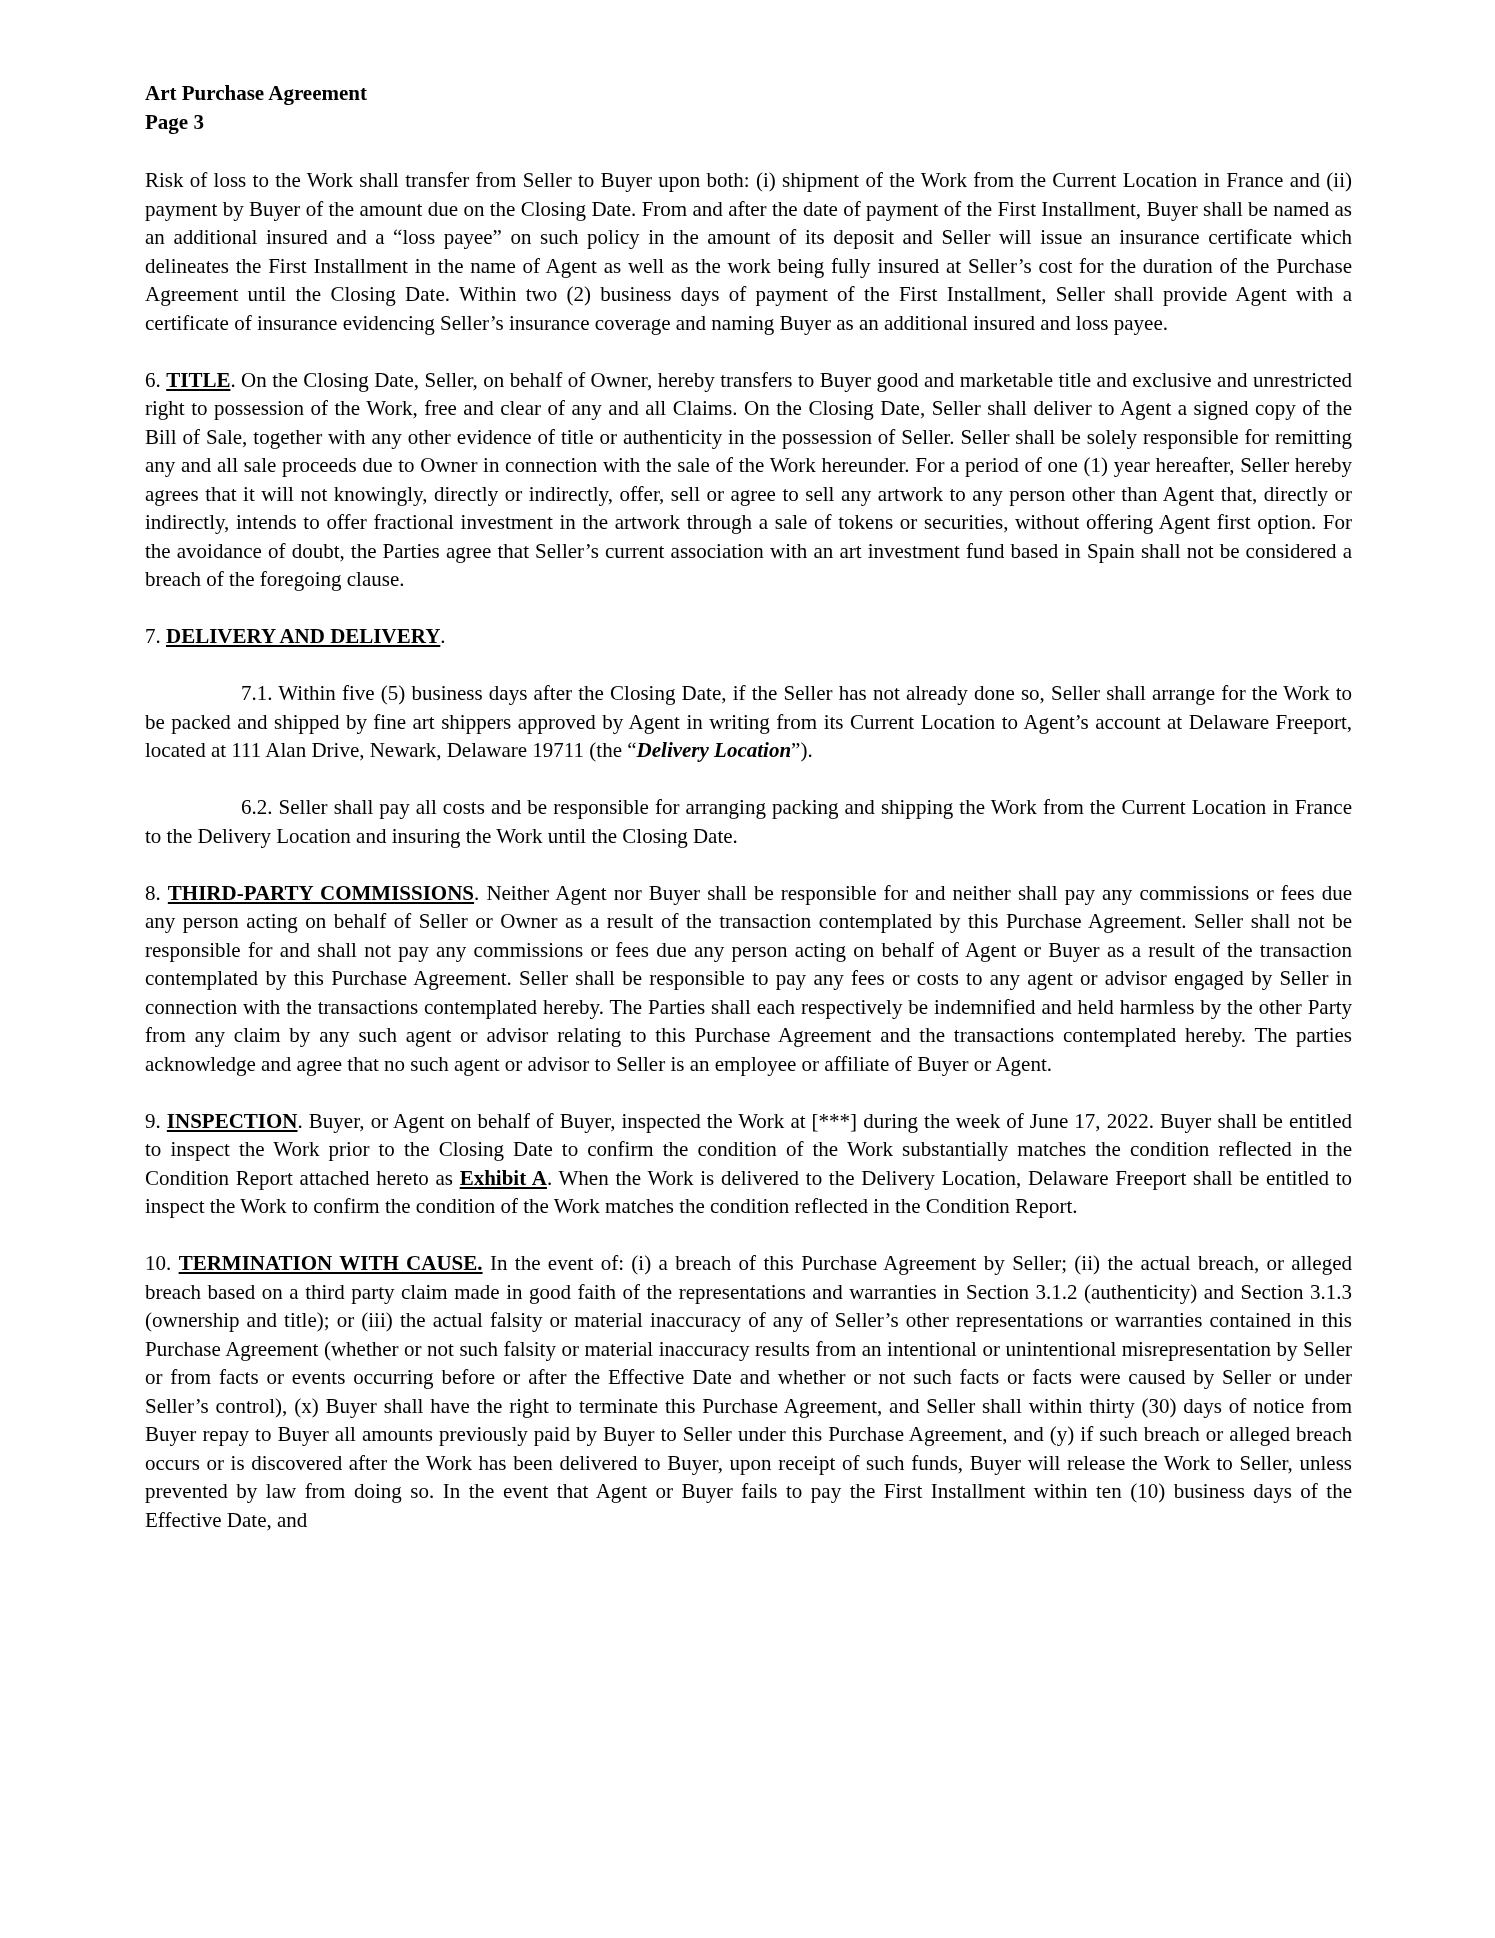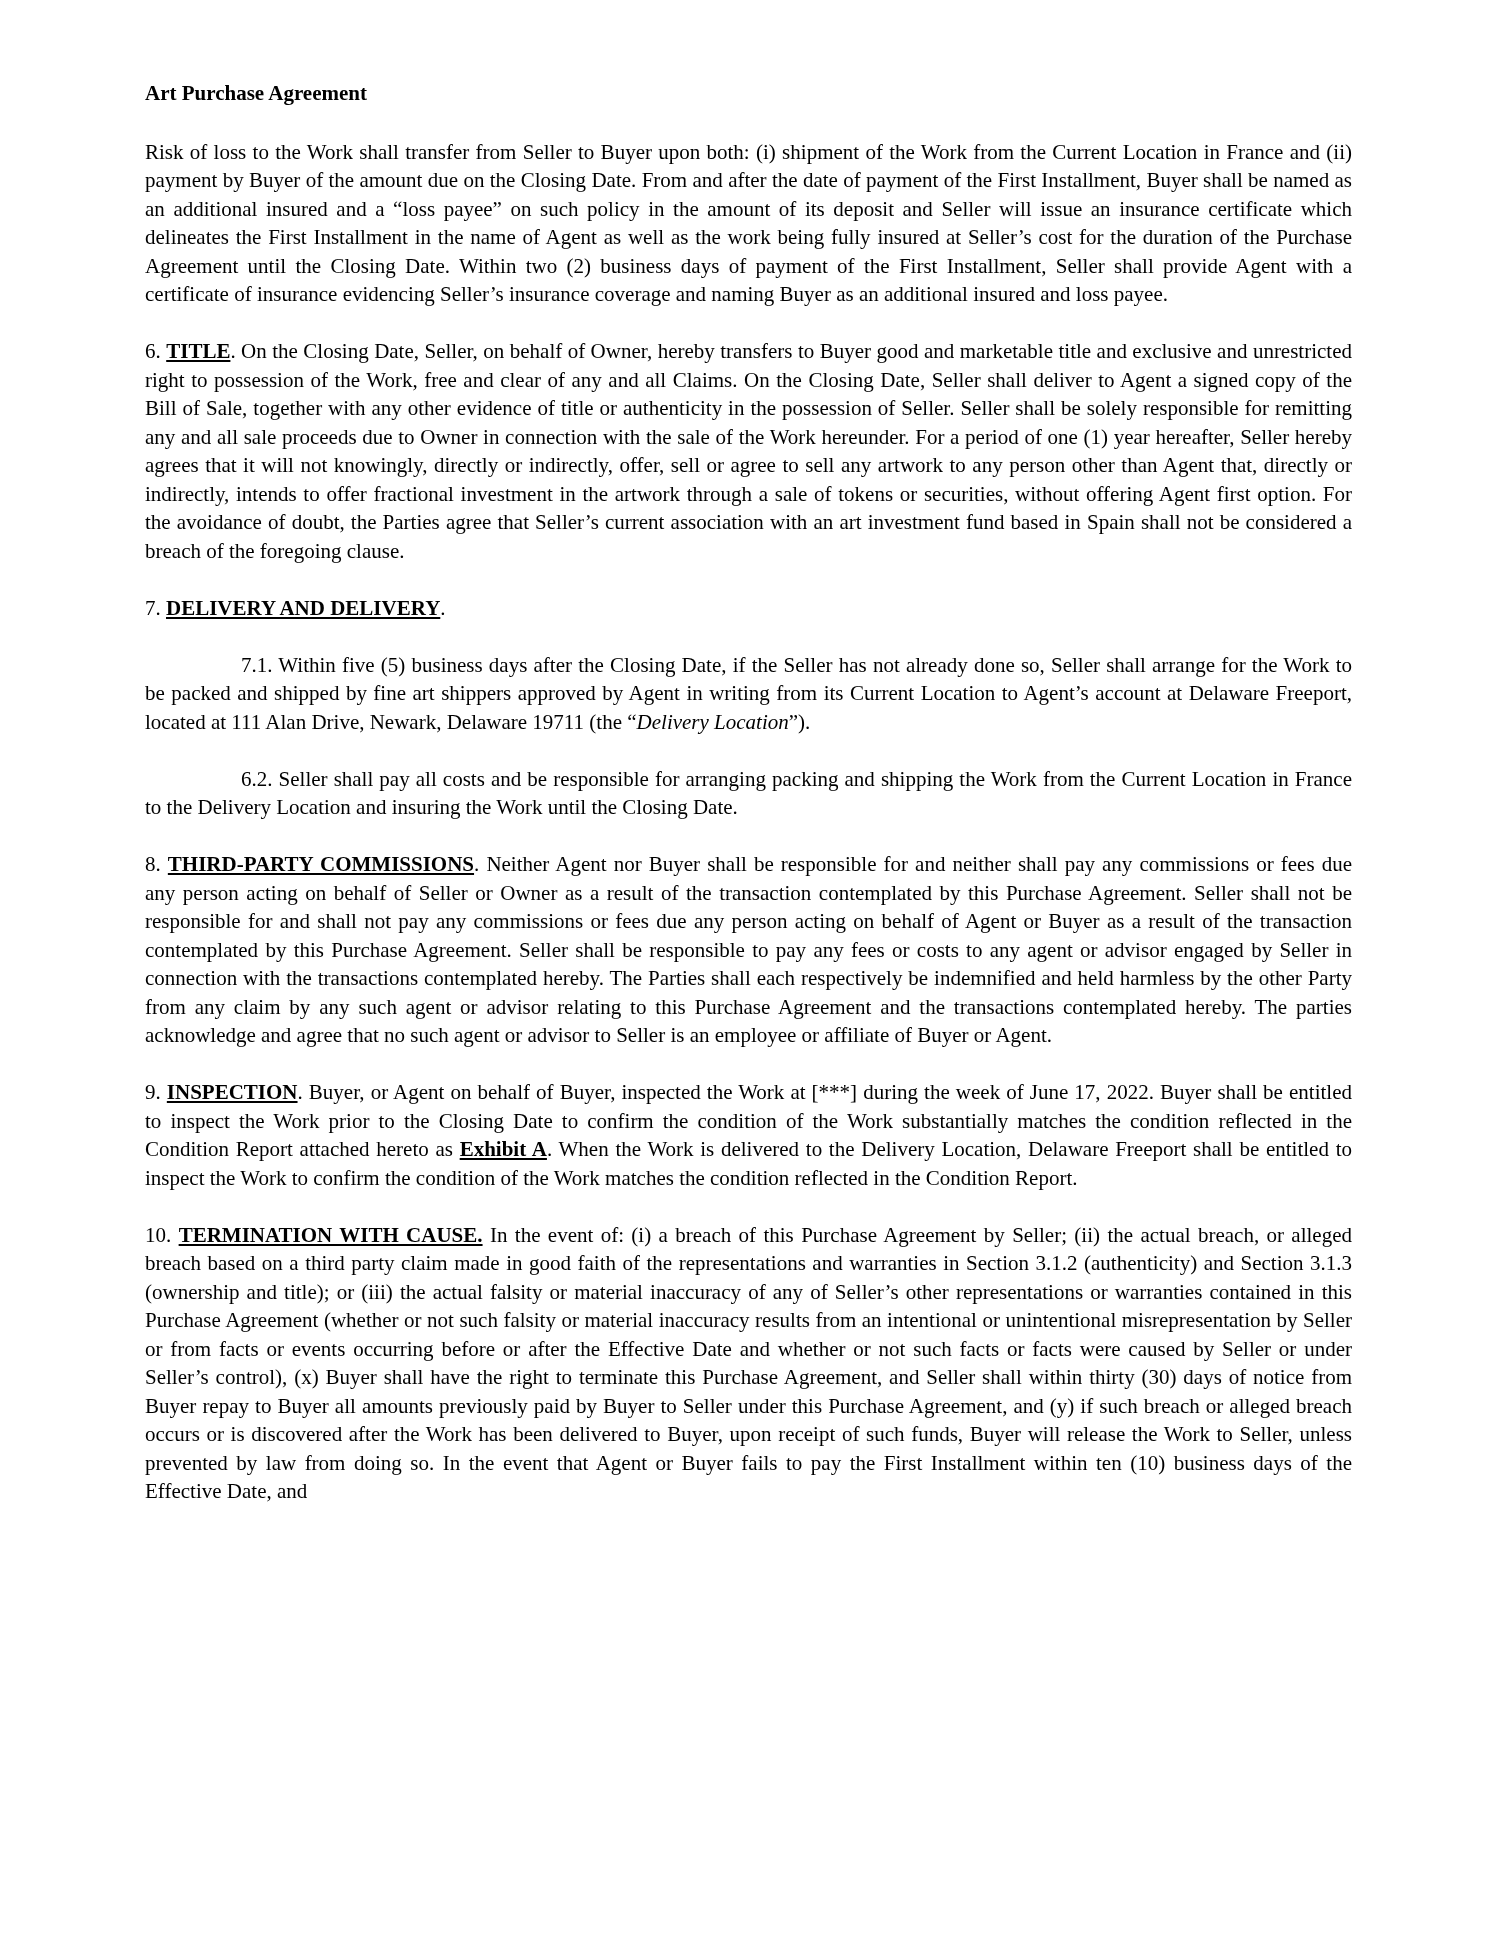--- a/index.html
+++ b/index.html
@@ -31,29 +31,30 @@
     margin: 0 0 28.5px 0;
     text-align: justify;
   }
   .para.indent {
     text-indent: 96px;
   }
   .para.heading {
     text-align: left;
   }
   .u { text-decoration: underline; font-weight: bold; }
-  .b { font-weight: normal; }
+  .b { font-weight: bold; }
   .i { font-style: italic; }
 </style>
 </head>
 <body>
 
 <div class="page">
   <header class="page-header">
     <span class="hline">Art Purchase Agreement</span>
+    <span class="hline">Page 3</span>
   </header>
   <main>
       <p class="para"><span>Risk of loss to the Work shall transfer from Seller to Buyer upon both: (i) shipment of the Work from the Current Location in France and (ii) payment by Buyer of the amount due on the Closing Date. From and after the date of payment of the First Installment, Buyer shall be named as an additional insured and a “loss payee” on such policy in the amount of its deposit and Seller will issue an insurance certificate which delineates the First Installment in the name of Agent as well as the work being fully insured at Seller’s cost for the duration of the Purchase Agreement until the Closing Date. Within two (2) business days of payment of the First Installment, Seller shall provide Agent with a certificate of insurance evidencing Seller’s insurance coverage and naming Buyer as an additional insured and loss payee.</span></p>
       <p class="para"><span>6. </span><span class="u">TITLE</span><span>. On the Closing Date, Seller, on behalf of Owner, hereby transfers to Buyer good and marketable title and exclusive and unrestricted right to possession of the Work, free and clear of any and all Claims. On the Closing Date, Seller shall deliver to Agent a signed copy of the Bill of Sale, together with any other evidence of title or authenticity in the possession of Seller. Seller shall be solely responsible for remitting any and all sale proceeds due to Owner in connection with the sale of the Work hereunder. For a period of one (1) year hereafter, Seller hereby agrees that it will not knowingly, directly or indirectly, offer, sell or agree to sell any artwork to any person other than Agent that, directly or indirectly, intends to offer fractional investment in the artwork through a sale of tokens or securities, without offering Agent first option. For the avoidance of doubt, the Parties agree that Seller’s current association with an art investment fund based in Spain shall not be considered a breach of the foregoing clause.</span></p>
       <p class="para heading"><span>7. </span><span class="u">DELIVERY AND DELIVERY</span><span>.</span></p>
       <p class="para indent"><span>7.1. Within five (5) business days after the Closing Date, if the Seller has not already done so, Seller shall arrange for the Work to be packed and shipped by fine art shippers approved by Agent in writing from its Current Location to Agent’s account at Delaware Freeport, located at 111 Alan Drive, Newark, Delaware 19711 (the “</span><span class="b i">Delivery Location</span><span>”).</span></p>
       <p class="para indent"><span>6.2. Seller shall pay all costs and be responsible for arranging packing and shipping the Work from the Current Location in France to the Delivery Location and insuring the Work until the Closing Date.</span></p>
       <p class="para"><span>8. </span><span class="u">THIRD-PARTY COMMISSIONS</span><span>.  Neither Agent nor Buyer shall be responsible for and neither shall pay any commissions or fees due any person acting on behalf of Seller or Owner as a result of the transaction contemplated by this Purchase Agreement. Seller shall not be responsible for and shall not pay any commissions or fees due any person acting on behalf of Agent or Buyer as a result of the transaction contemplated by this Purchase Agreement. Seller shall be responsible to pay any fees or costs to any agent or advisor engaged by Seller in connection with the transactions contemplated hereby. The Parties shall each respectively be indemnified and held harmless by the other Party from any claim by any such agent or advisor relating to this Purchase Agreement and the transactions contemplated hereby. The parties acknowledge and agree that no such agent or advisor to Seller is an employee or affiliate of Buyer or Agent.</span></p>
       <p class="para"><span>9. </span><span class="u">INSPECTION</span><span>.  Buyer, or Agent on behalf of Buyer, inspected the Work at [***] during the week of June 17, 2022. Buyer shall be entitled to inspect the Work prior to the Closing Date to confirm the condition of the Work substantially matches the condition reflected in the Condition Report attached hereto as </span><span class="u">Exhibit A</span><span>. When the Work is delivered to the Delivery Location, Delaware Freeport shall be entitled to inspect the Work to confirm the condition of the Work matches the condition reflected in the Condition Report.</span></p>
       <p class="para"><span>10. </span><span class="u">TERMINATION WITH CAUSE.</span><span> In the event of: (i) a breach of this Purchase Agreement by Seller; (ii) the actual breach, or alleged breach based on a third party claim made in good faith of the representations and warranties in Section 3.1.2 (authenticity) and Section 3.1.3 (ownership and title); or (iii) the actual falsity or material inaccuracy of any of Seller’s other representations or warranties contained in this Purchase Agreement (whether or not such falsity or material inaccuracy results from an intentional or unintentional misrepresentation by Seller or from facts or events occurring before or after the Effective Date and whether or not such facts or facts were caused by Seller or under Seller’s control), (x) Buyer shall have the right to terminate this Purchase Agreement, and Seller shall within thirty (30) days of notice from Buyer repay to Buyer all amounts previously paid by Buyer to Seller under this Purchase Agreement, and (y) if such breach or alleged breach occurs or is discovered after the Work has been delivered to Buyer, upon receipt of such funds, Buyer will release the Work to Seller, unless prevented by law from doing so. In the event that Agent or Buyer fails to pay the First Installment within ten (10) business days of the Effective Date, and</span></p>

